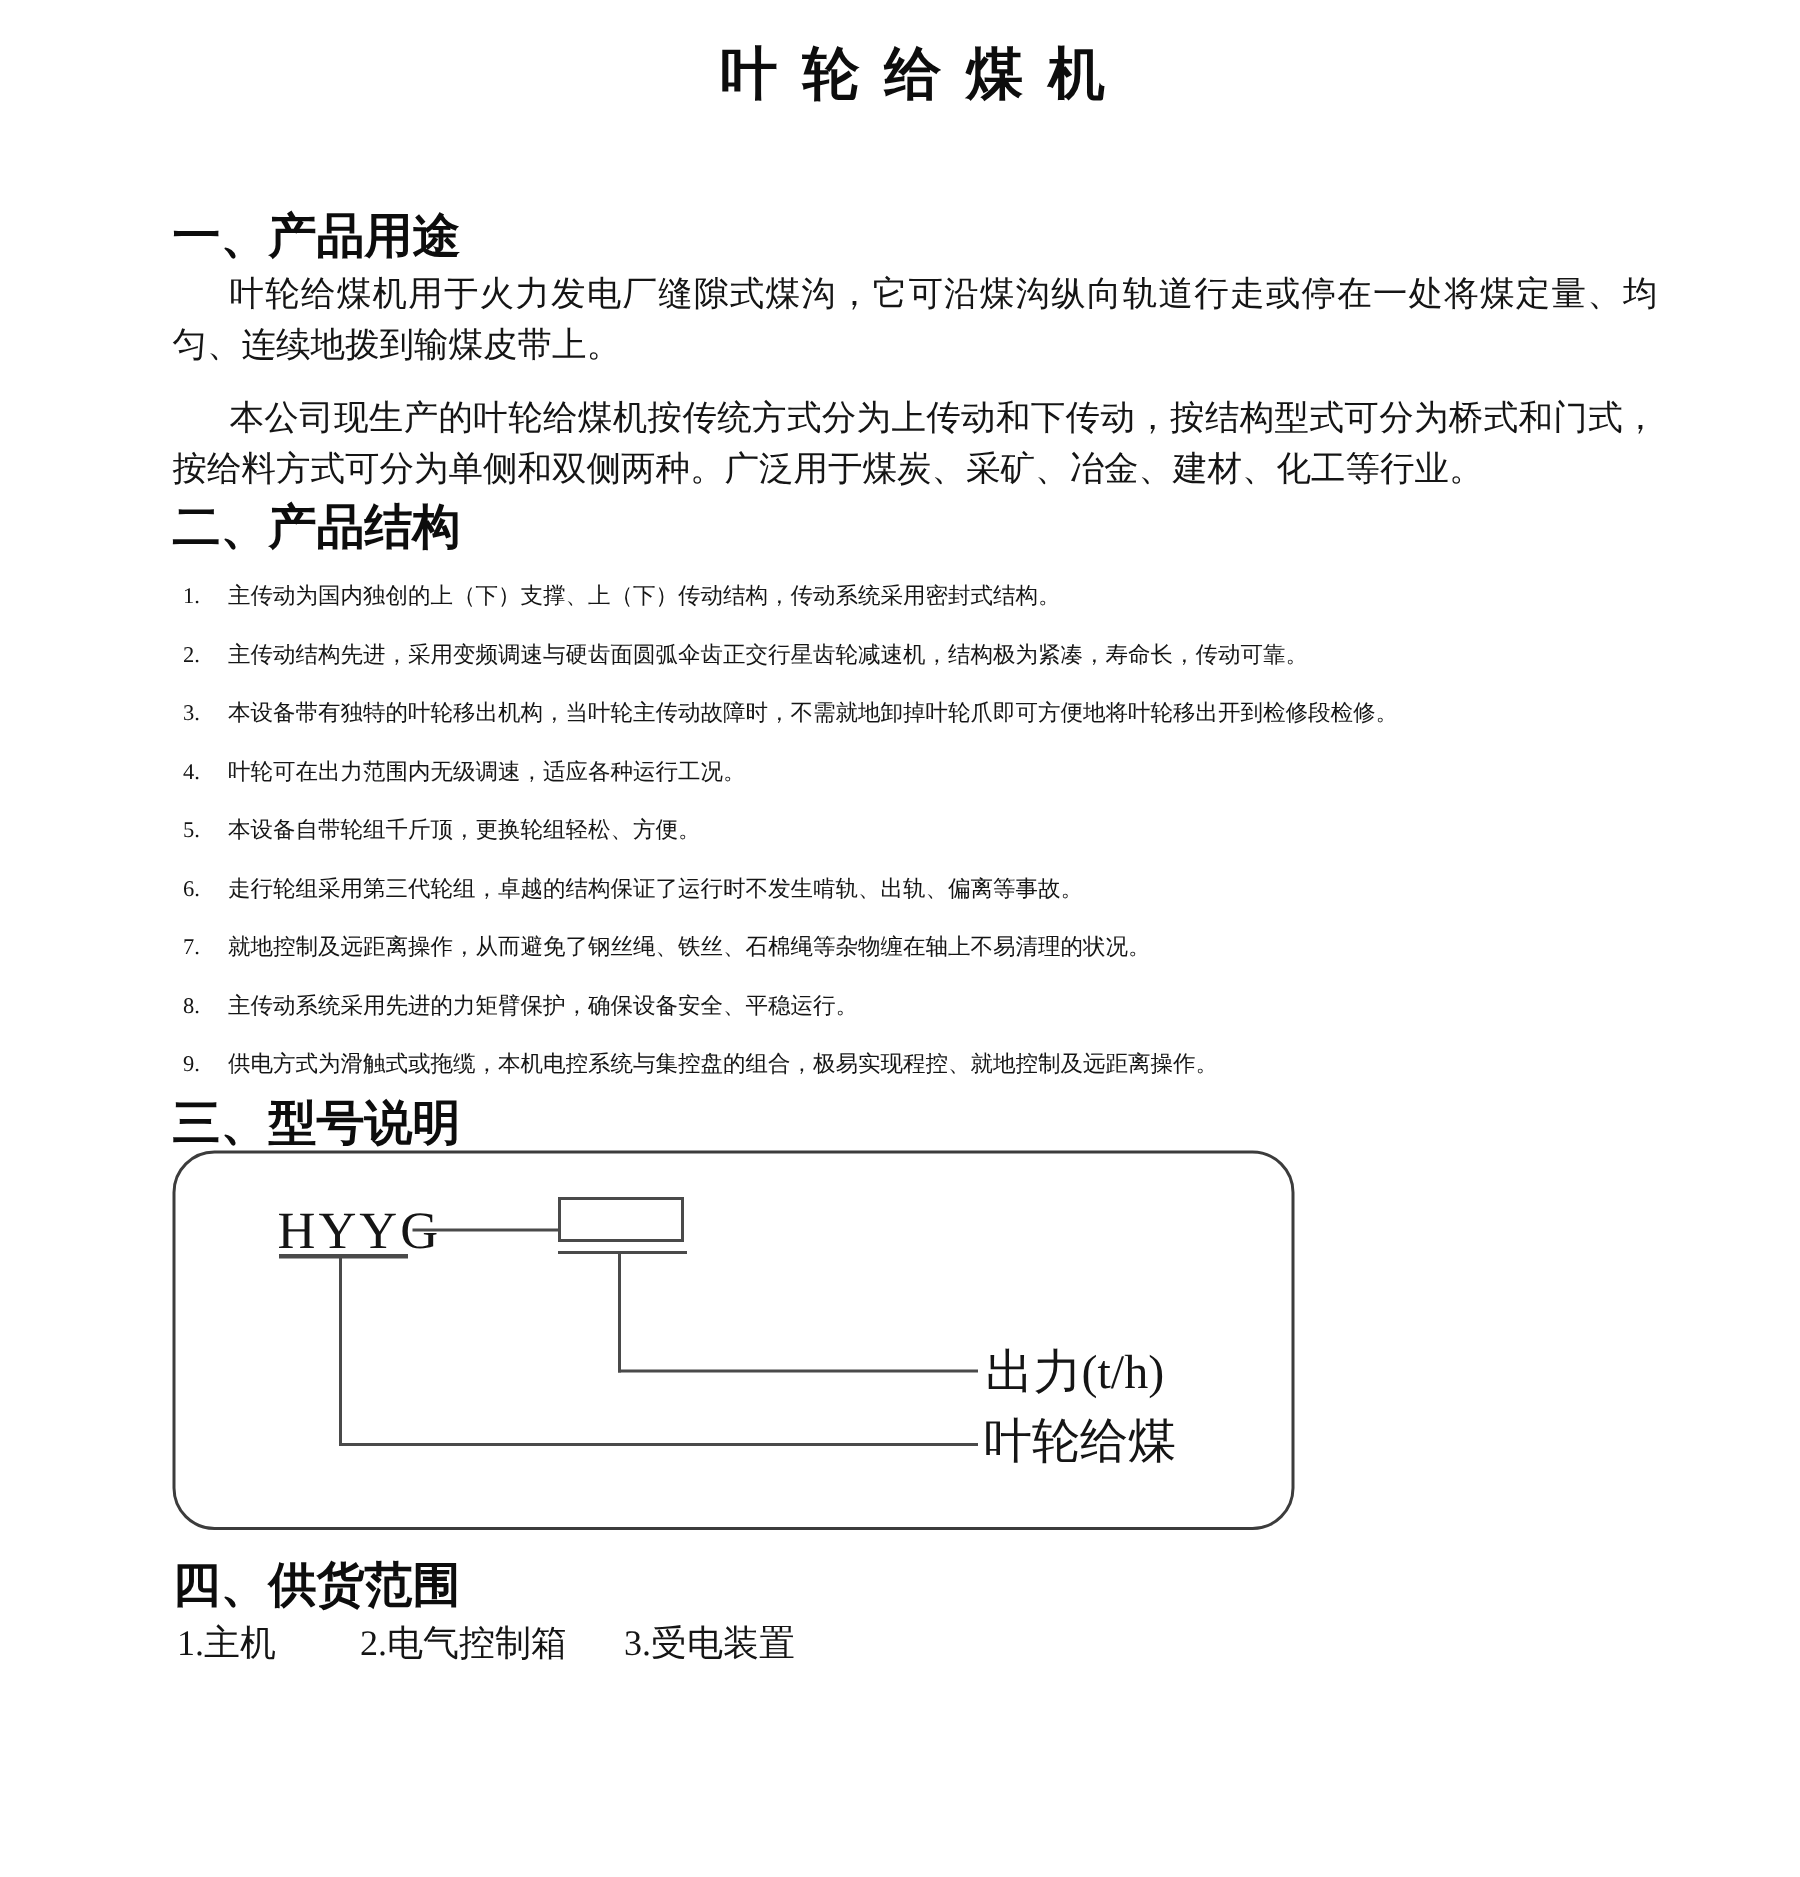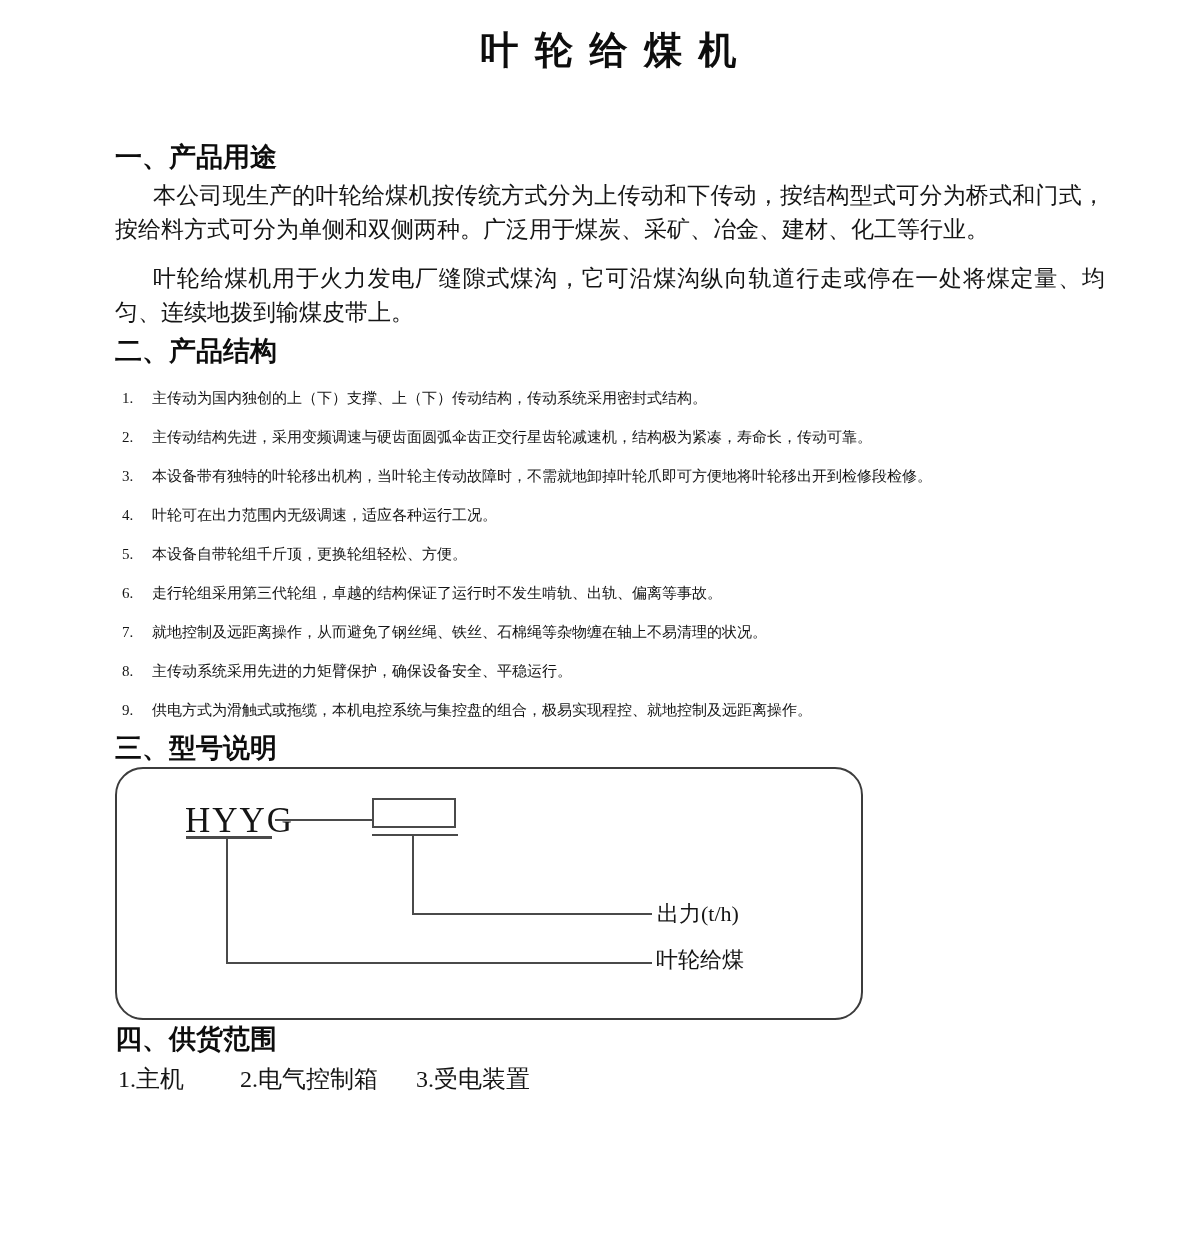--- a/index.html
+++ b/index.html
@@ -24,28 +24,28 @@
     font-weight: 900;
     font-size: 38px;
     line-height: 44px;
     letter-spacing: 3px;
     color: #0d0d0d;
     white-space: pre;
   }
   h2.sec {
     font-family: "Liberation Sans", "DejaVu Sans", sans-serif;
     font-weight: 900;
-    font-size: 27px;
+    font-size: 32px;
     line-height: 30px;
     color: #0d0d0d;
   }
   h2.sec-usage    { margin-top: 70px; margin-bottom: 7px; }
   h2.sec-structure{ margin-top: 6px;  margin-bottom: 11px; }
   h2.sec-model    { margin-top: 5px;  margin-bottom: 4px; }
-  h2.sec-supply   { margin-top: 4px; margin-bottom: 8px; }
+  h2.sec-supply   { margin-top: 21px; margin-bottom: 8px; }
   p.body-par {
     font-size: 23px;
     line-height: 34px;
     text-align: justify;
     text-indent: 38px;
     color: #151515;
   }
   p.body-par + p.body-par { margin-top: 15px; }
   .num-list .item {
     font-size: 15px;
@@ -93,21 +93,21 @@
     border: 2px solid #4a4a4a;
     background: #ffffff;
   }
   .box-underline    { left: 257px; top: 67px;  width: 86px;  height: 2px; }
   .vline-output     { left: 297px; top: 69px;  width: 2px;   height: 79px; }
   .hline-output     { left: 297px; top: 146px; width: 240px; height: 2px; }
   .vline-feeder     { left: 111px; top: 71px;  width: 2px;   height: 126px; }
   .hline-feeder     { left: 111px; top: 195px; width: 426px; height: 2px; }
   .dg-label {
     position: absolute;
-    font-size: 22px;
+    font-size: 32px;
     line-height: 32px;
     color: #151515;
     white-space: nowrap;
   }
   .label-output { left: 542px; top: 131px; }
   .label-feeder { left: 541px; top: 177px; }
   
   .supply-line {
     font-size: 24px;
     line-height: 34px;
@@ -120,22 +120,22 @@
   .supply-line .supply-item + .supply-item.gap-2 { margin-left: 32px; }
 </style>
 </head>
 <body>
 
 <div class="page">
 
   <h1 class="doc-title">叶 轮 给 煤 机</h1>
 
   <h2 class="sec sec-usage">一、产品用途</h2>
+  <p class="body-par">叶轮给煤机用于火力发电厂缝隙式煤沟，它可沿煤沟纵向轨道行走或停在一处将煤定量、均匀、连续地拨到输煤皮带上。</p>
   <p class="body-par">本公司现生产的叶轮给煤机按传统方式分为上传动和下传动，按结构型式可分为桥式和门式，按给料方式可分为单侧和双侧两种。广泛用于煤炭、采矿、冶金、建材、化工等行业。</p>
-  <p class="body-par">叶轮给煤机用于火力发电厂缝隙式煤沟，它可沿煤沟纵向轨道行走或停在一处将煤定量、均匀、连续地拨到输煤皮带上。</p>
 
   <h2 class="sec sec-structure">二、产品结构</h2>
   <div class="num-list">
     <p class="item"><span class="num">1.</span><span>主传动为国内独创的上（下）支撑、上（下）传动结构，传动系统采用密封式结构。</span></p>
     <p class="item"><span class="num">2.</span><span>主传动结构先进，采用变频调速与硬齿面圆弧伞齿正交行星齿轮减速机，结构极为紧凑，寿命长，传动可靠。</span></p>
     <p class="item"><span class="num">3.</span><span>本设备带有独特的叶轮移出机构，当叶轮主传动故障时，不需就地卸掉叶轮爪即可方便地将叶轮移出开到检修段检修。</span></p>
     <p class="item"><span class="num">4.</span><span>叶轮可在出力范围内无级调速，适应各种运行工况。</span></p>
     <p class="item"><span class="num">5.</span><span>本设备自带轮组千斤顶，更换轮组轻松、方便。</span></p>
     <p class="item"><span class="num">6.</span><span>走行轮组采用第三代轮组，卓越的结构保证了运行时不发生啃轨、出轨、偏离等事故。</span></p>
     <p class="item"><span class="num">7.</span><span>就地控制及远距离操作，从而避免了钢丝绳、铁丝、石棉绳等杂物缠在轴上不易清理的状况。</span></p>

